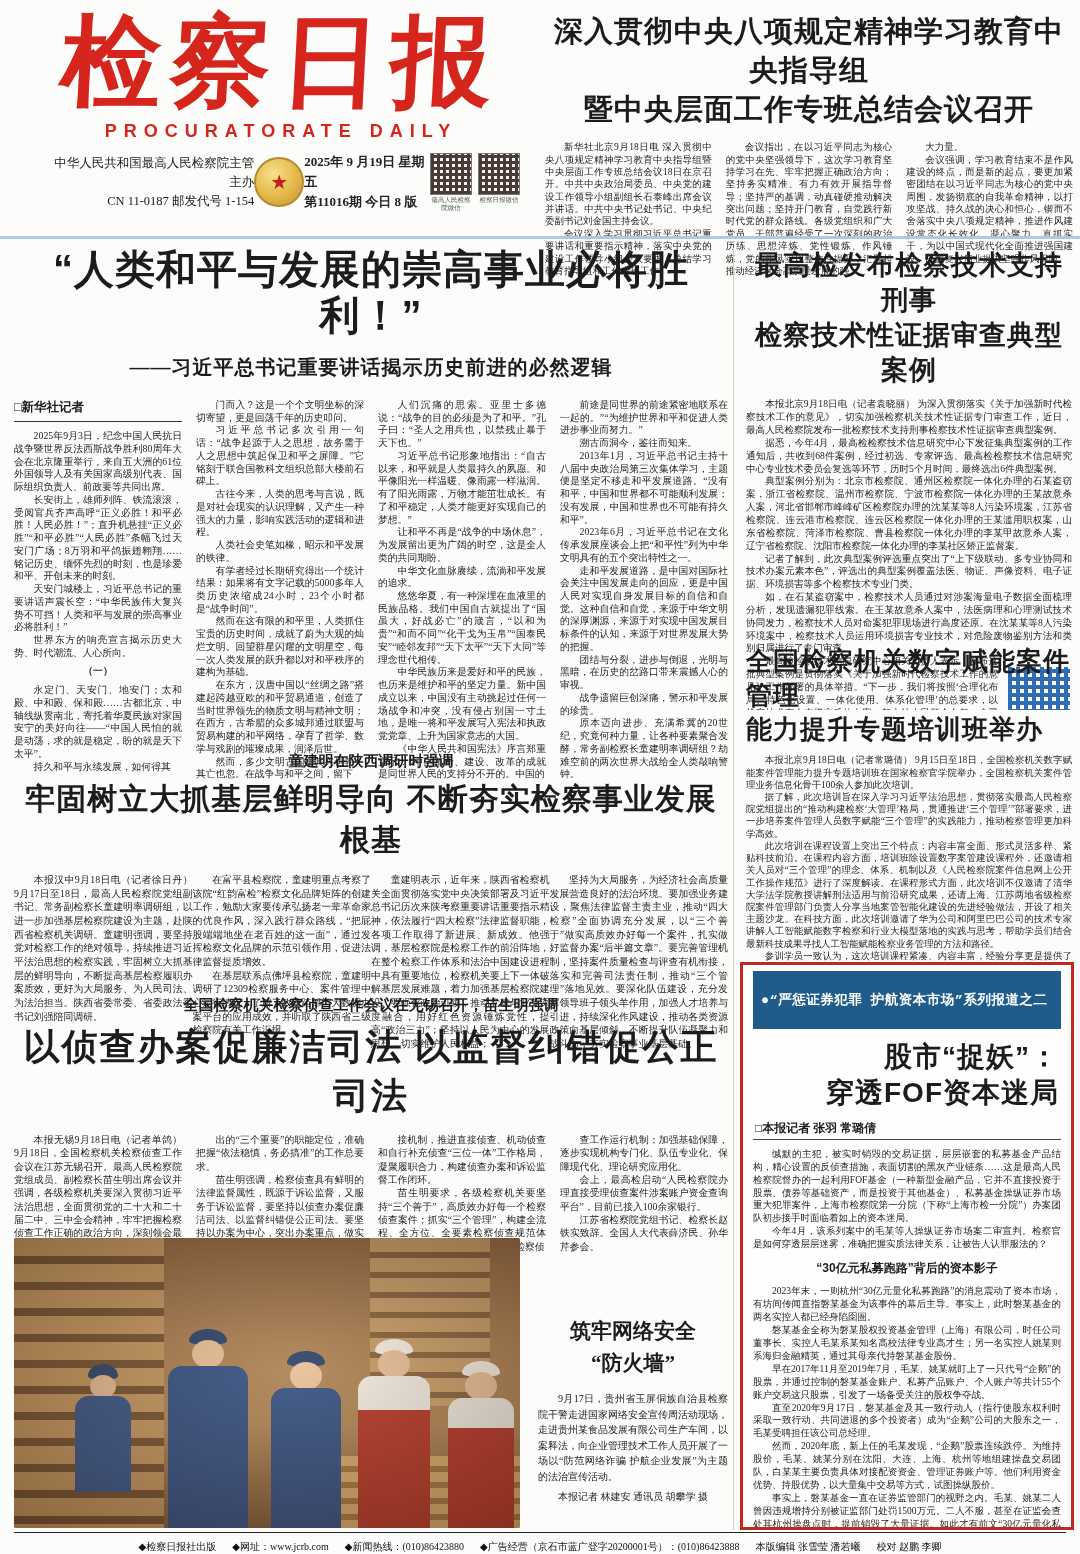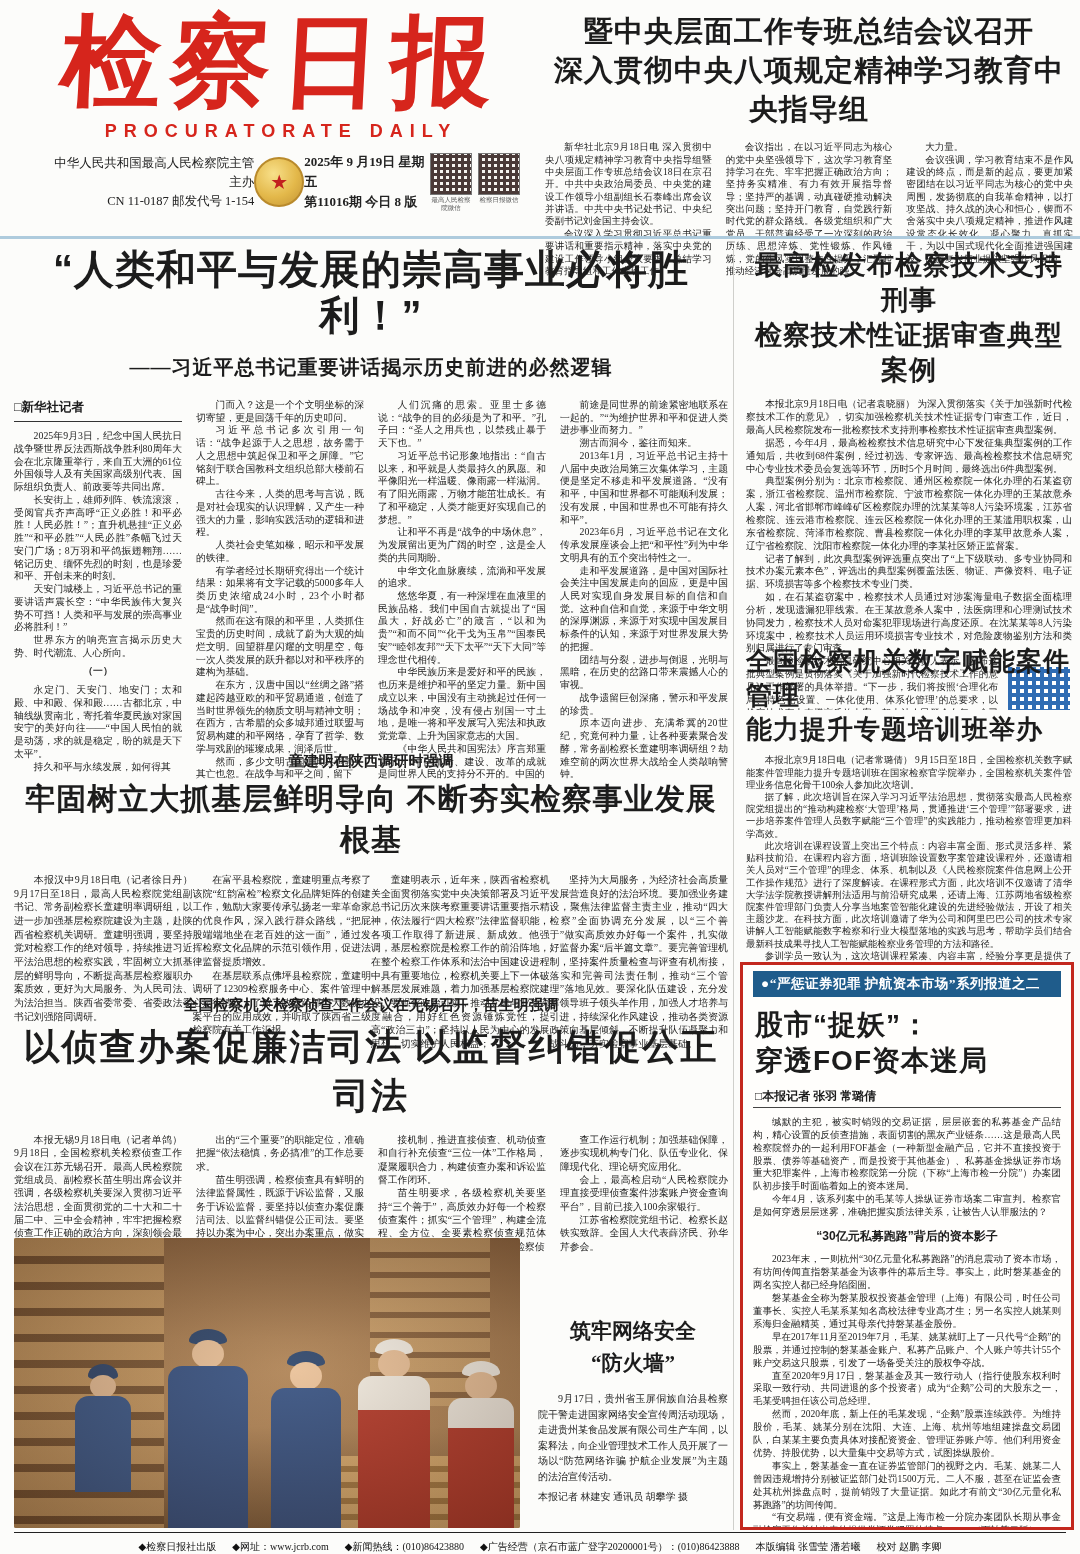--- a/index.html
+++ b/index.html
@@ -1,18 +1,18 @@
 <!DOCTYPE html>
 <html><head>
 <meta charset="utf-8">
 <style>
   html,body{margin:0;padding:0;background:#e8e8e4;}
   #page{position:relative;width:1080px;height:1554px;margin:0 auto;background:#fcfcfa;overflow:hidden;
         font-family:"Liberation Serif","DejaVu Serif",serif;color:#1c1c1c;}
-  .hei{font-family:"Liberation Sans","DejaVu Sans",sans-serif;}
+  .hei{font-family:"Liberation Sans","DejaVu Sans",sans-serif;text-align:right;}
   .abs{position:absolute;}
   p{margin:0;text-indent:2em;text-align:justify;}
   p.sec-mark{text-align:center;text-indent:0;font-weight:bold;margin:6px 0;}
 
   
   #masthead{left:42px;top:10px;width:478px;height:224px;}
   .mh-title{font-size:100px;line-height:1.05;font-weight:900;color:#d6251c;text-align:center;
             letter-spacing:10px;transform:skewX(-3deg);white-space:nowrap;}
   .mh-sub{margin-top:6px;font-size:18px;font-weight:bold;color:#d6251c;letter-spacing:7px;text-align:center;
           font-family:"Liberation Sans","DejaVu Sans",sans-serif;}
@@ -73,42 +73,42 @@
   .fig{position:absolute;}
   .fig .cap{height:16px;border-radius:50% 50% 45% 45%/75% 75% 25% 25%;width:38px;margin:0 auto;}
   .fig .head{width:32px;height:28px;border-radius:50%;background:#e9c19b;margin:-5px auto 0;}
   .fig .body{margin:-2px auto 0;border-radius:14px 14px 0 0;}
   .ph-shade{position:absolute;inset:0;background:radial-gradient(ellipse at 55% 45%,rgba(255,230,190,.12),rgba(55,32,14,.38));}
 
   
   #photo-side{left:538px;top:1238px;width:190px;height:290px;}
   .ps-h{font-size:21px;font-weight:900;text-align:center;line-height:1.5;margin-top:78px;}
   .ps-cap{margin-top:12px;font-size:10px;line-height:1.55;}
-  .ps-credit{margin-top:6px;font-size:10px;text-align:left;}
+  .ps-credit{margin-top:6px;font-size:10px;text-align:center;}
 
   
   #sgj{left:746px;top:248px;width:326px;}
   .r-h{font-size:27px;font-weight:900;text-align:center;line-height:1.3;letter-spacing:1px;}
   .sgj-body{margin-top:10px;height:312px;overflow:hidden;font-size:9.6px;line-height:1.34;}
   .qr-row{display:flex;gap:8px;align-items:flex-start;}
   .qr-row .flow{flex:1;}
   .qr2-wrap{width:66px;text-align:center;flex:0 0 auto;padding-top:12px;}
   .qr2{width:62px;height:62px;margin:0 auto;
        background-image:repeating-linear-gradient(0deg,#2f6cb3 0 4px,transparent 4px 8px),
                         repeating-linear-gradient(90deg,#2f6cb3 0 4px,#fff 4px 8px);}
 
   #training{left:746px;top:645px;width:326px;}
   .tr2-h{font-size:26px;font-weight:900;line-height:1.3;letter-spacing:1px;}
   .training-body{margin-top:8px;height:238px;overflow:hidden;font-size:9.4px;line-height:1.3;}
 
   
   #stock{left:740px;top:962px;width:334px;height:568px;border:3px solid #c3281e;background:#fffefc;
          box-sizing:border-box;padding:6px 10px;overflow:hidden;}
-  .series-bar{background:#1f5c8b;color:#fff;font-weight:bold;font-size:13.5px;padding:4px 8px;
-              font-family:Liberation Serif, serif;letter-spacing:.5px;}
+  .series-bar{background:#1f5c8b;color:#fff;font-weight:bold;font-size:13.5px;padding:20px 8px;
+              font-family:Liberation Mono, monospace;letter-spacing:.5px;}
   .stock-h{font-size:28px;font-weight:900;line-height:1.3;margin:10px 2px 8px;letter-spacing:1px;}
   .stock-by{font-size:12px;font-weight:bold;border-bottom:1.5px solid #444;padding:0 2px 2px;margin-bottom:8px;}
   .stock-body{font-size:9.5px;line-height:1.36;}
   .stock-sub{text-align:center;font-weight:bold;font-size:12px;margin:9px 0;
              font-family:"Liberation Sans","DejaVu Sans",sans-serif;}
 
   
   #footer{left:14px;top:1532px;width:1052px;border-top:1.5px solid #222;padding-top:7px;
           display:flex;gap:16px;justify-content:center;font-size:10px;color:#111;white-space:nowrap;}
 </style>
@@ -140,22 +140,22 @@
         <div class="qr-item">
           <div class="qr"></div>
           <div class="qr-cap">检察日报微信</div>
         </div>
       </div>
     </div>
   </div>
 
   <div id="tr-art" class="abs">
     <div class="tr-h">
+      <div>深入贯彻中央八项规定精神学习教育中央指导组</div>
       <div>暨中央层面工作专班总结会议召开</div>
-      <div>深入贯彻中央八项规定精神学习教育中央指导组</div>
     </div>
     <div class="tr-cols">
       <div class="col">
           <p>新华社北京9月18日电  深入贯彻中央八项规定精神学习教育中央指导组暨中央层面工作专班总结会议18日在京召开。中共中央政治局委员、中央党的建设工作领导小组副组长石泰峰出席会议并讲话。中共中央书记处书记、中央纪委副书记刘金国主持会议。</p>
           <p>会议深入学习贯彻习近平总书记重要讲话和重要指示精神，落实中央党的建设工作领导小组会议要求，总结学习教育指导组和工作专班工作。</p>
         </div>
       <div class="col">
           <p>会议指出，在以习近平同志为核心的党中央坚强领导下，这次学习教育坚持学习在先、牢牢把握正确政治方向；坚持务实精准、有力有效开展指导督导；坚持严的基调，动真碰硬推动解决突出问题；坚持开门教育，自觉践行新时代党的群众路线。各级党组织和广大党员、干部普遍经受了一次深刻的政治历练、思想淬炼、党性锻炼、作风锤炼，党的作风实现整体性提升，汇聚起推动经济社会高质量发展的强</p>
         </div>
       <div class="col">

